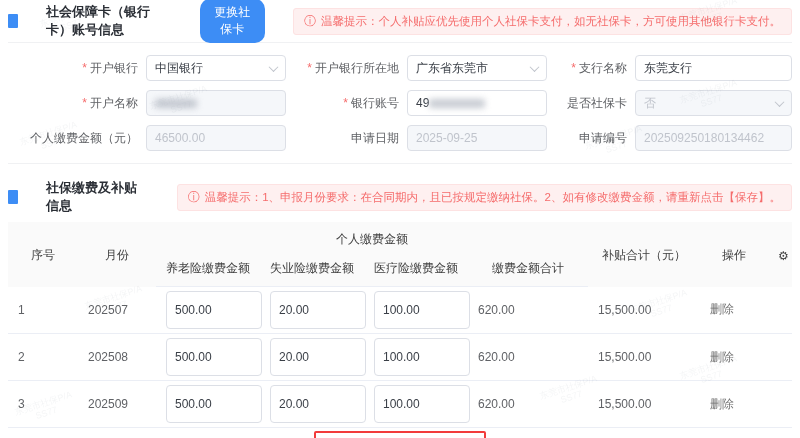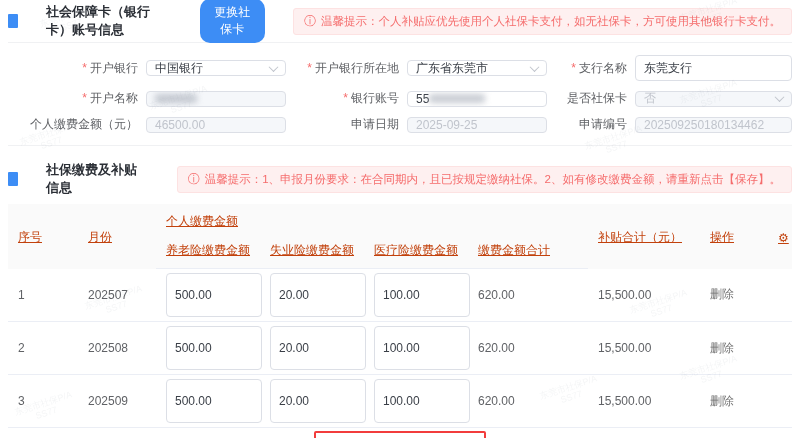--- a/index.html
+++ b/index.html
@@ -21,40 +21,40 @@
     font-size:11.5px; padding:4px 10px; display:flex; align-items:center; gap:5px; white-space:nowrap; }
   .alert .i-ico { font-size:12px; }
 
   .hr { border-top:1px solid #f0f1f3; margin-top:8px; }
 
   
   .form { display:grid; grid-template-columns:130px 140px 105px 140px 72px auto;
     column-gap:8px; row-gap:9px; padding:12px 0 10px 0; align-items:center; }
   .f-label { text-align:right; color:#606266; white-space:nowrap; }
   .req { color:#f56c6c; margin-right:3px; }
-  .ctrl { height:16px; border:1px solid #dcdfe6; border-radius:4px; background:#fff;
+  .ctrl { height:26px; border:1px solid #dcdfe6; border-radius:4px; background:#fff;
     display:flex; align-items:center; padding:0 8px; color:#3a3f47; overflow:hidden; }
   .ctrl.select { justify-content:space-between; }
   .ctrl.disabled { background:#f5f7fa; color:#c0c4cc; }
   .caret { width:7px; height:7px; border-right:1.5px solid #c0c4cc; border-bottom:1.5px solid #c0c4cc;
     transform:rotate(45deg) translate(-1px,-1px); flex:0 0 auto; }
   .blurblob { display:inline-block; width:42px; height:9px; background:#aab0bb;
     border-radius:2px; filter:blur(3px); opacity:.65; }
   input.ctrl-input { width:100%; height:26px; border:1px solid #dcdfe6; border-radius:4px;
     padding:12px 8px; font-size:12px; color:#3a3f47; outline:none; font-family:inherit; }
 
   
   table.grid { width:784px; border-collapse:collapse; table-layout:fixed; margin-top:12px; }
-  table.grid th { background:#fafafa; font-weight:normal; color:#c2410c; text-align:left;
-    padding:6px 10px; font-size:12px;text-decoration:underline; }
+  table.grid th { background:#fafafa; font-weight:normal; color:#404040; text-align:center;
+    padding:6px 10px; font-size:12px; }
   table.grid thead tr:first-child th { padding-top:9px; }
   table.grid thead tr:last-child th { border-bottom:1px solid #ebeef5; padding-bottom:9px; }
   th.group { text-align:center; }
   table.grid td { border-bottom:1px solid #ebeef5; padding:4px 10px; height:33px; color:#606266; }
-  td input.cell-input { width:96px; height:44px; border:1px solid #dcdfe6; border-radius:4px;
+  td input.cell-input { width:96px; height:38px; border:1px solid #dcdfe6; border-radius:4px;
     padding:0 8px; font-size:12px; color:#3a3f47; outline:none; font-family:inherit; }
   .link { color:#737373; cursor:pointer; }
   .gear { color:#d3d6dc; font-size:13px; text-align:center; }
 
   .add-row-cell { text-align:center; padding:3px 0 !important; }
   .add-box { display:inline-flex; align-items:center; gap:8px; padding:4px 52px;
     border:2px solid #f23c3c; border-radius:2px; color:#33373d; cursor:pointer; background:#fff; }
   .plus { font-size:14px; font-weight:bold; color:#33373d; }
 
   .footer { display:flex; justify-content:flex-end; padding:9px 0 0 0; }
@@ -103,21 +103,21 @@
       </div>
     <div class="f-label"><span class="req">*</span><span>支行名称</span></div>
     <input class="ctrl-input" value="东莞支行" style="">
 
     <div class="f-label"><span class="req">*</span><span>开户名称</span></div>
     <div class="ctrl disabled">
         <span class="blurblob"></span>
       </div>
     <div class="f-label"><span class="req">*</span><span>银行账号</span></div>
     <div class="ctrl">
-        <span>55</span>
+        <span>49</span>
         <span class="blurblob" style="width:56px"></span>
       </div>
     <div class="f-label"><span>是否社保卡</span></div>
     <div class="ctrl select disabled">
         <span>否</span>
         <i class="caret"></i>
       </div>
 
     <div class="f-label"><span>个人缴费金额（元）</span></div>
     <div class="ctrl disabled">

